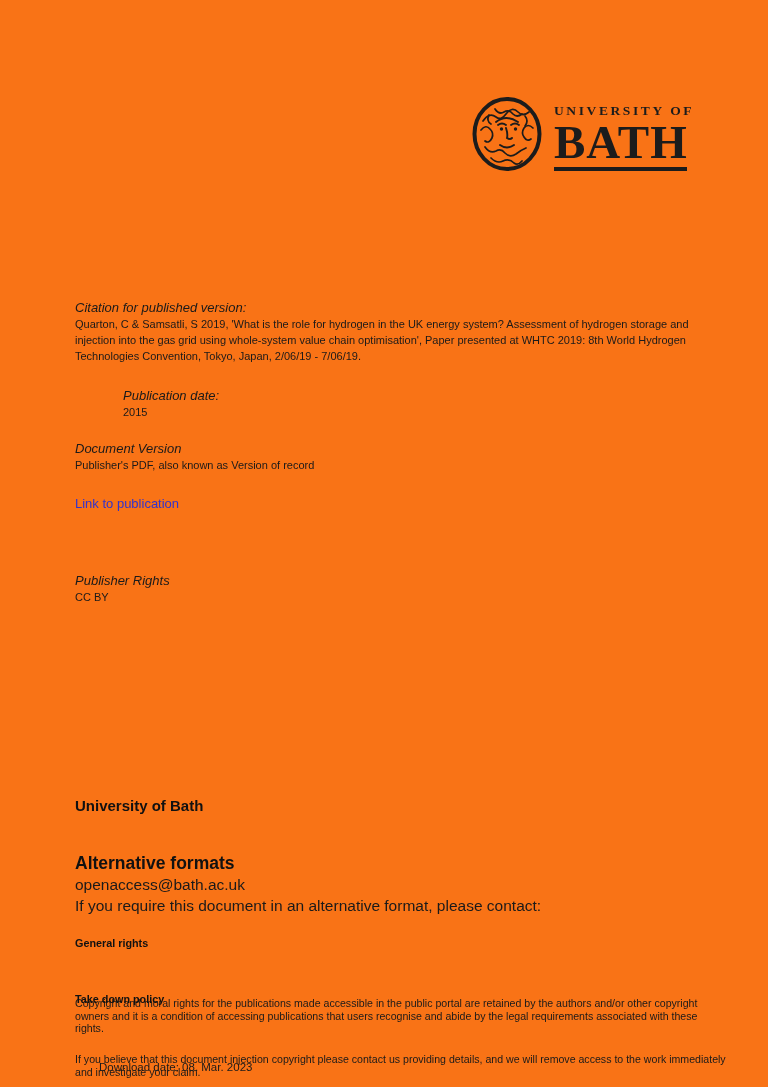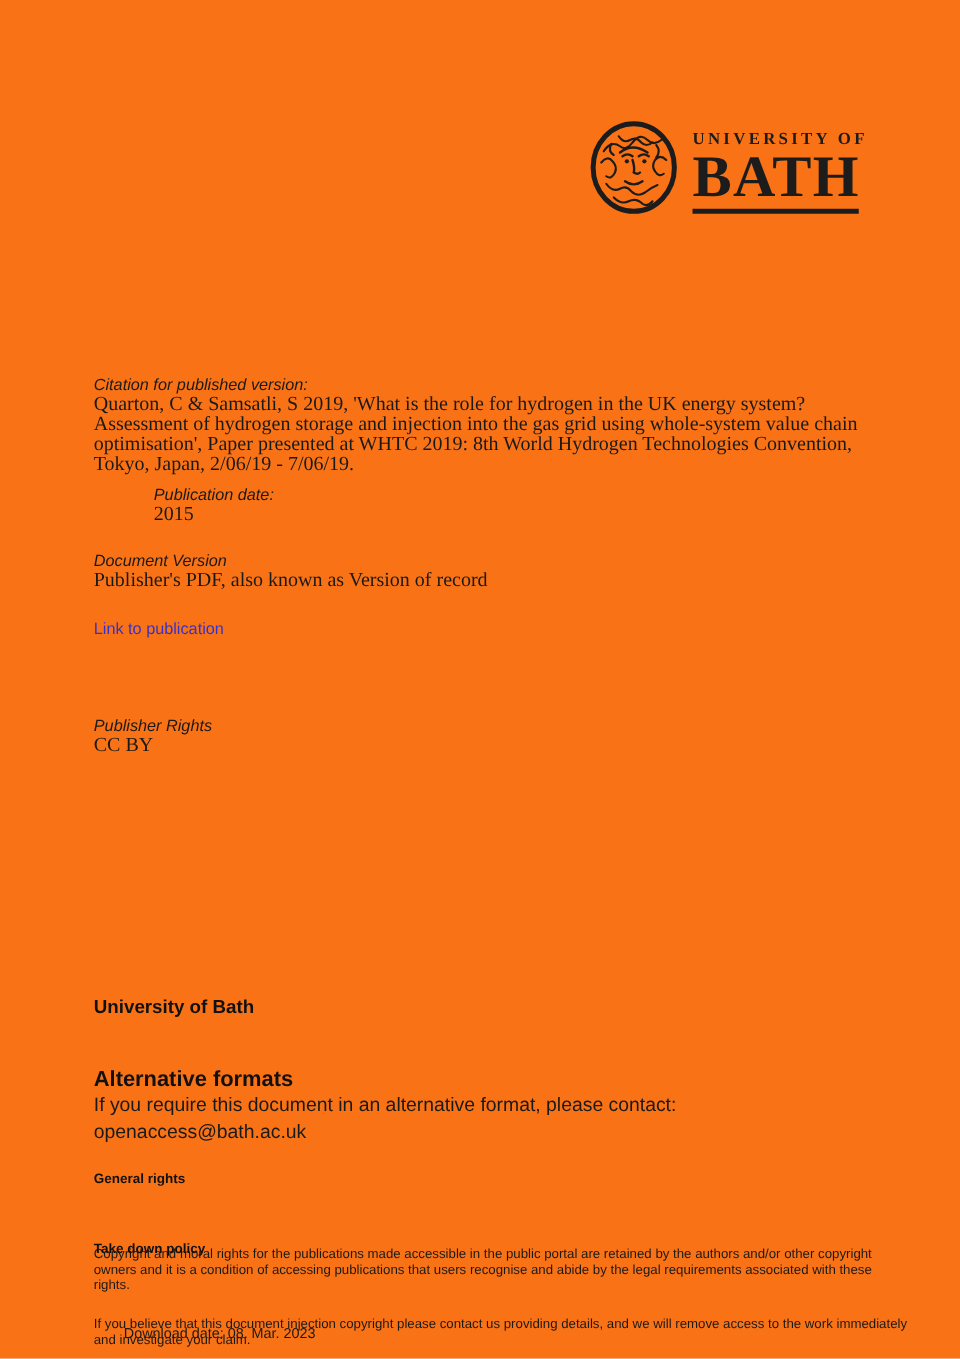--- a/index.html
+++ b/index.html
@@ -48,24 +48,23 @@
   .logo-underline {
     height: 4px;
     background: #1c1c1c;
     width: 133px;
     margin-top: 3px;
   }
 
   
   .block { position: absolute; left: 75px; }
   .body-text {
-    font-size: 16px;
+    font-size: 11px;
     line-height: 16px;
     color: #1a1a1a;
-    font-family: Liberation Serif, serif;
   }
   .italic-label {
     font-style: italic;
     font-size: 13px;
     line-height: 16px;
     color: #1a1a1a;
   }
   .citation-block { top: 260px; width: 642px; margin-top: 40px; }
   .pubdate-block  { top: 388px; width: 400px; margin-left: 48px; }
   .docver-block   { top: 441px; width: 500px; }
@@ -168,22 +167,22 @@
     <div class="italic-label">Publisher Rights</div>
     <div class="body-text">CC BY</div>
   </div>
 
   <div class="block institution-block">
     <div class="institution">University of Bath</div>
   </div>
 
   <div class="block altformats-block">
     <div class="alt-heading">Alternative formats</div>
+    <div class="alt-body">openaccess@bath.ac.uk</div>
     <div class="alt-body">If you require this document in an alternative format, please contact:</div>
-    <div class="alt-body">openaccess@bath.ac.uk</div>
   </div>
 
   <div class="block generalrights-block">
     <div class="smallprint-heading">General rights</div>
     <div class="smallprint">Copyright and moral rights for the publications made accessible in the public portal are retained by the authors and/or other copyright owners and it is a condition of accessing publications that users recognise and abide by the legal requirements associated with these rights.</div>
   </div>
 
   <div class="block takedown-block">
     <div class="smallprint-heading">Take down policy</div>
     <div class="smallprint">If you believe that this document injection copyright please contact us providing details, and we will remove access to the work immediately and investigate your claim.</div>

